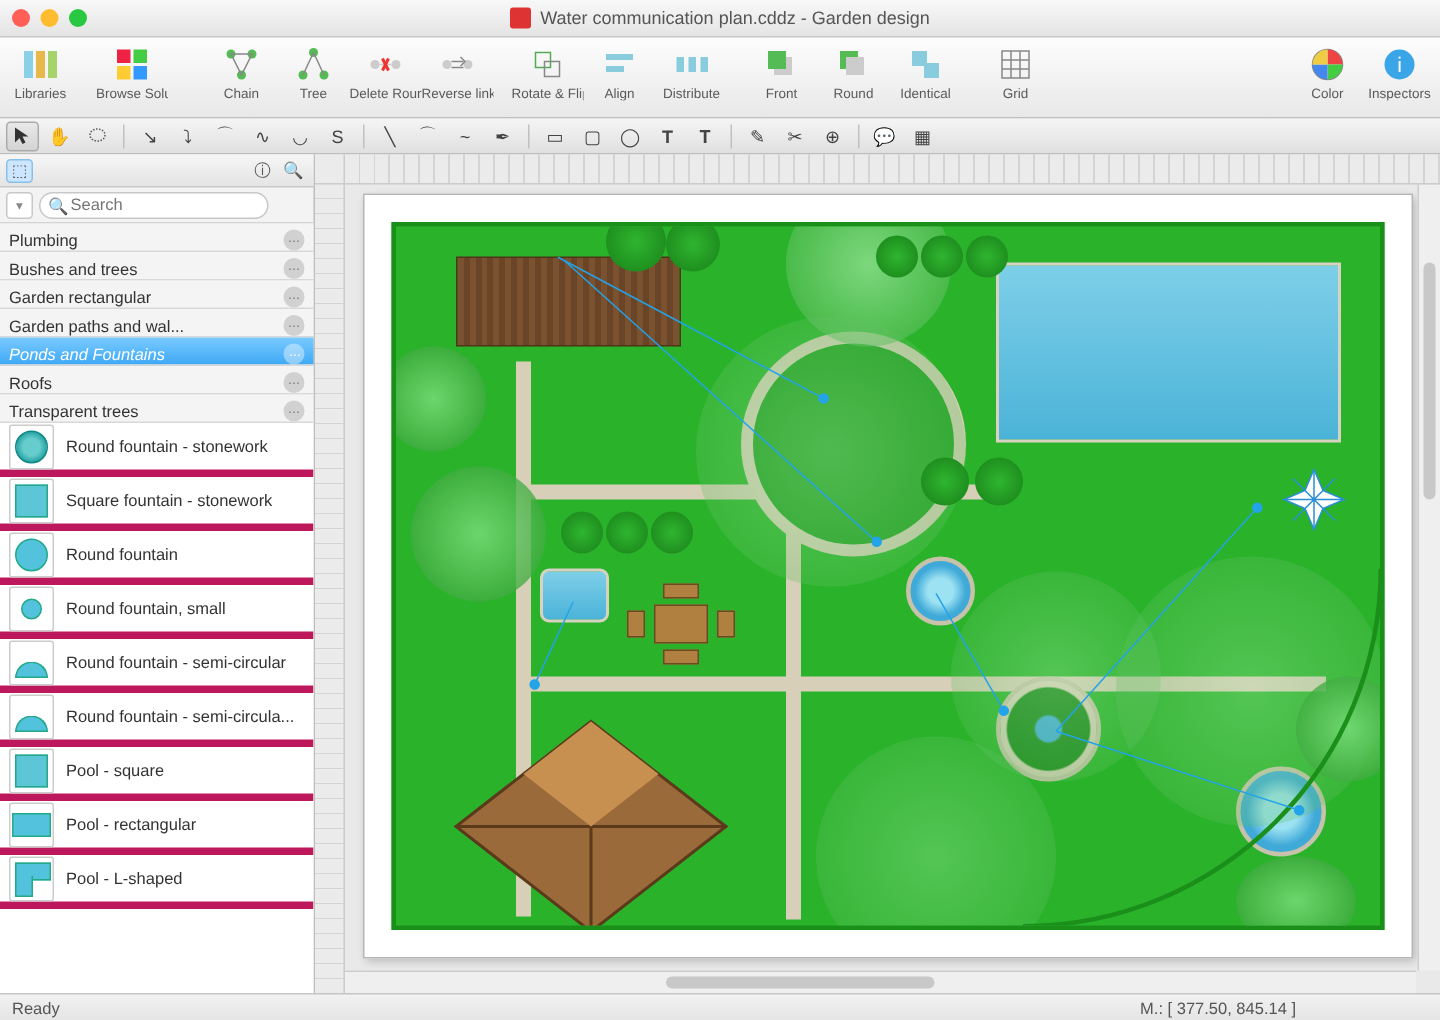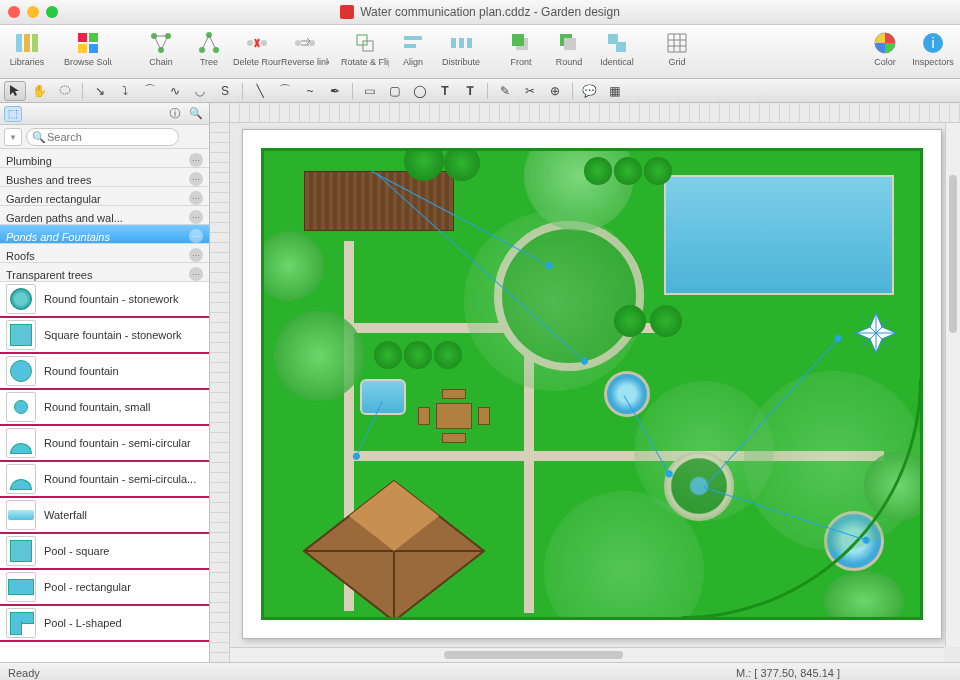--- a/index.html
+++ b/index.html
@@ -43,21 +43,21 @@
 .search-wrap { position:relative; flex:1; }
 .search-wrap .mag { position:absolute; left:6px; top:3px; color:#aaa; font-size:11px;}
 
 .cat-list { }
 .cat { height:19px; display:flex; align-items:flex-end; justify-content:space-between; padding:0 6px; border-bottom:1px solid #d8d8d8; background:#f4f4f4; cursor:pointer; font-size:11px;}
 .cat.sel { background:linear-gradient(#79caff,#3fa9f5); color:#fff;font-style:italic; }
 .cat .disc { width:14px; height:14px; border-radius:50%; background:#d1d1d1; display:flex; align-items:center; justify-content:center; font-size:8px; color:#777;}
 .cat.sel .disc { background:rgba(255,255,255,.4); color:#fff;}
 
 .shape-list { flex:1; overflow-y:auto; background:#fff; }
-.shape-row { height:36px; display:flex; align-items:center; gap:8px; padding:0 6px; border-bottom:2px solid #be185d; cursor:pointer; }
+.shape-row { height:36px; display:flex; align-items:center; gap:8px; padding:0 6px; border-bottom:5px solid #be185d; cursor:pointer; }
 .shape-row .thumb { width:30px; height:30px; border:1px solid #ccc; border-radius:2px; background:#fff; display:flex; align-items:center; justify-content:center; position:relative; overflow:hidden;}
 .shape-row .nm { font-size:11px; color:#333; white-space:nowrap; overflow:hidden; text-overflow:ellipsis; }
 
 
 .th-circ { width:22px; height:22px; border-radius:50%; background:radial-gradient(#6cc 40%, #2aa6a6 70%); border:1px solid #188;}
 .th-sq { width:22px; height:22px; background:#5cc6d6; border:1px solid #2a8;}
 .th-circ2 { width:22px; height:22px; border-radius:50%; background:#53c3dd; border:1px solid #2a8;}
 .th-small { width:14px; height:14px; border-radius:50%; background:#53c3dd; border:1px solid #2a8;}
 .th-2t { width:22px; height:22px; border-radius:50%; background:radial-gradient(#fff 25%, #53c3dd 27%); border:1px solid #2a8;}
 .th-semi { width:22px; height:11px; border-radius:22px 22px 0 0; background:#53c3dd; border:1px solid #2a8; margin-top:10px;}
@@ -93,21 +93,21 @@
 
 
 .sb-h { position:absolute; left:20px; right:16px; bottom:0; height:15px; background:#efefef; border-top:1px solid #ccc;}
 .sb-v { position:absolute; right:0; top:20px; bottom:15px; width:15px; background:#efefef; border-left:1px solid #ccc;}
 .sb-h .thumb, .sb-v .thumb { background:#c8c8c8; border-radius:6px; position:absolute;}
 .sb-h .thumb { left:30%; width:25%; top:3px; bottom:3px;}
 .sb-v .thumb { top:10%; height:30%; left:3px; right:3px;}
 
 
 .statusbar { height:21px; background:linear-gradient(#f2f2f2,#e2e2e2); border-top:1px solid #c6c6c6; display:flex; align-items:center; padding:0 8px; font-size:11px; color:#555; gap:40px;}
-.statusbar .coords { margin-left:auto; margin-right:112px;}
+.statusbar .coords { margin-left:auto; margin-right:88px;}
 
 
 .ic svg { width:26px; height:26px; }
 </style>
 </head>
 <body>
 
 <div class="titlebar">
   <div class="traffic">
     <div class="tl red"></div>
@@ -406,26 +406,20 @@
           <div class="thumb">
             <div class="th-semi"></div>
           </div>
           <span class="nm">Round fountain - semi-circular</span>
         </div>
         <div class="shape-row">
           <div class="thumb">
             <div class="th-semi"></div>
           </div>
           <span class="nm">Round fountain - semi-circula...</span>
-        </div>
-        <div class="shape-row">
-          <div class="thumb">
-            <div class="th-wave"></div>
-          </div>
-          <span class="nm">Waterfall</span>
         </div>
         <div class="shape-row">
           <div class="thumb">
             <div class="th-sq"></div>
           </div>
           <span class="nm">Pool - square</span>
         </div>
         <div class="shape-row">
           <div class="thumb">
             <div class="th-rect"></div>

